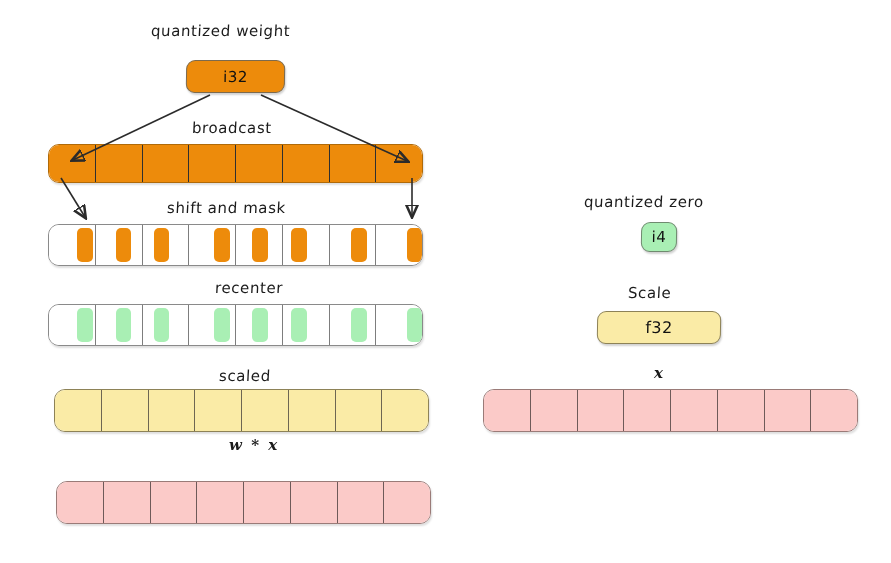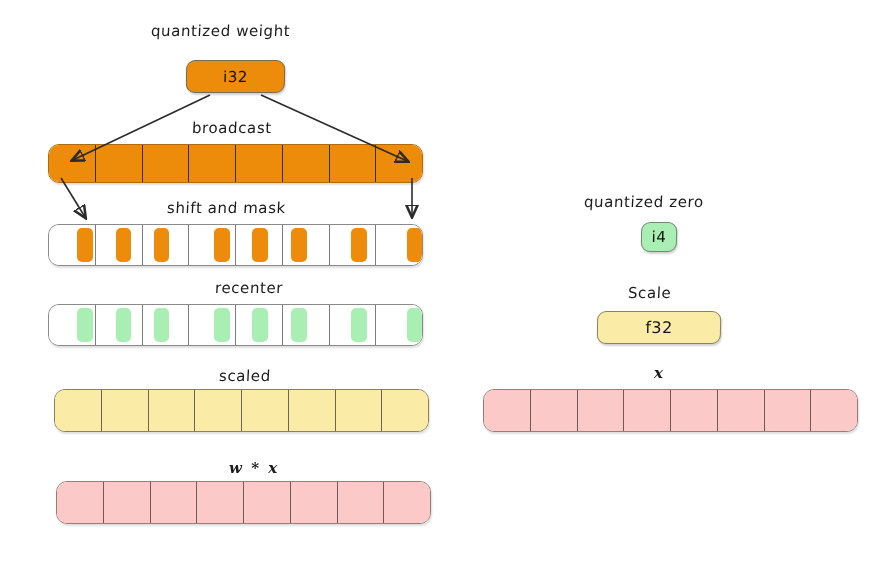--- a/index.html
+++ b/index.html
@@ -171,21 +171,21 @@
       <div class="cell"></div>
       <div class="cell"></div>
       <div class="cell"></div>
       <div class="cell"></div>
       <div class="cell"></div>
       <div class="cell"></div>
       <div class="cell"></div>
       <div class="cell"></div>
     </div>
 
-  <div class="lbl lbl-math" style="left:229px;top:459px;">w * x</div>
+  <div class="lbl lbl-math" style="left:229px;top:436px;">w * x</div>
 
   <div class="bar solid-pink" id="bar-wx" style="left:56px;top:481px;width:375px;height:43px;">
       <div class="cell"></div>
       <div class="cell"></div>
       <div class="cell"></div>
       <div class="cell"></div>
       <div class="cell"></div>
       <div class="cell"></div>
       <div class="cell"></div>
       <div class="cell"></div>

